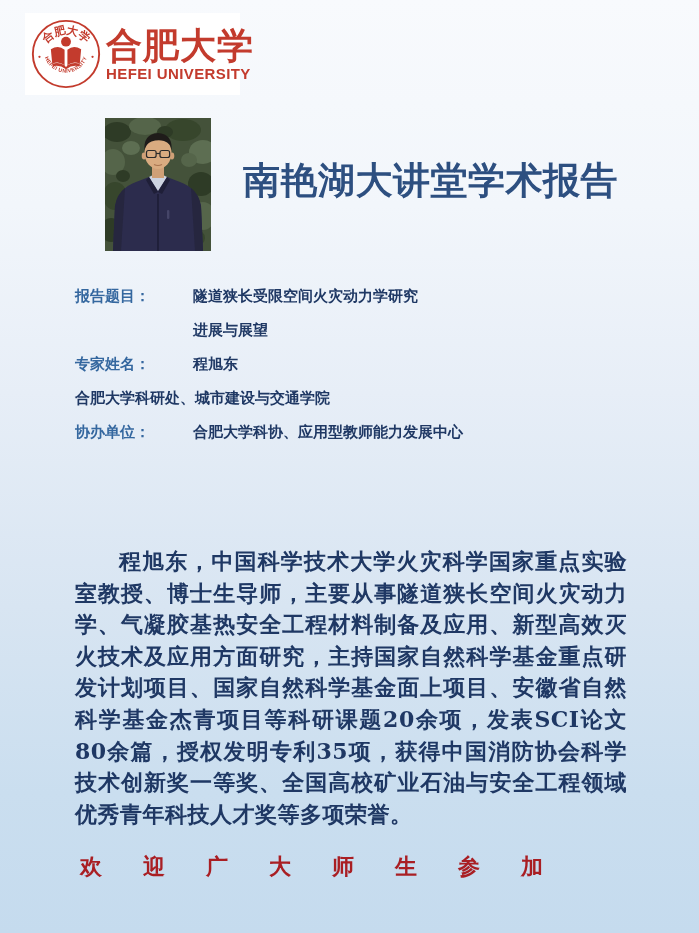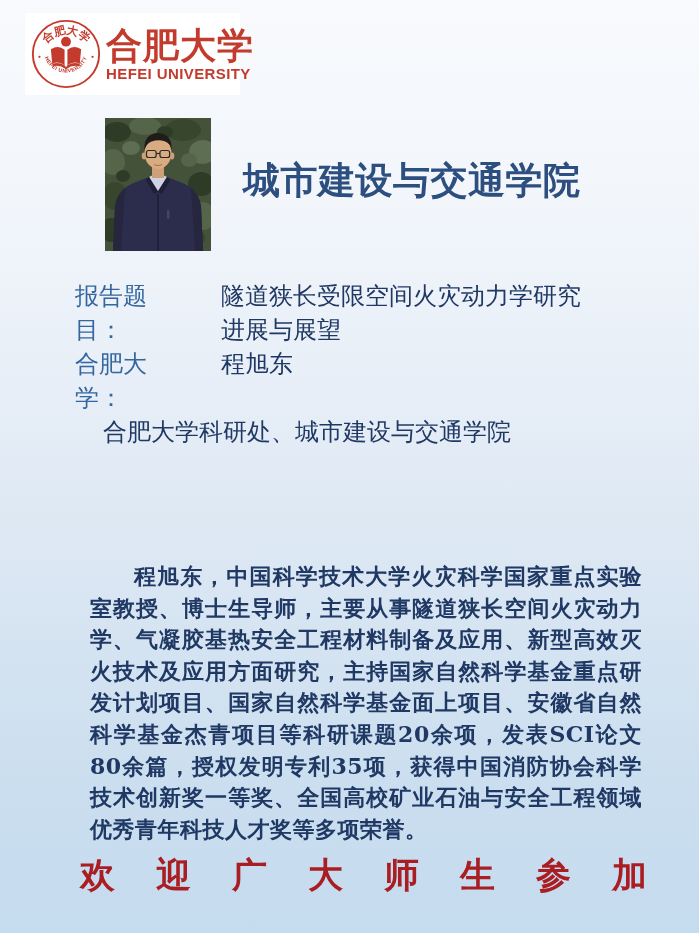--- a/index.html
+++ b/index.html
@@ -40,38 +40,38 @@
   
   .title{
     position:absolute;left:243px;top:156px;width:400px;margin:0;
     font-size:37px;font-weight:700;color:#2d4f80;
     letter-spacing:0.5px;white-space:nowrap;
   }
 
   
   .info{
     position:absolute;left:75px;top:279px;width:560px;
-    font-size:24px;font-weight:400;line-height:34px;
+    font-size:15px;font-weight:700;line-height:34px;
   }
   .row{display:flex;}
   .row .label{width:118px;flex-shrink:0;color:#34679f;}
-  .row .value{color:#1f3864;margin-left:28px;}
+  .row .value{color:#1f3864;}
 
   
   .bio{
-    position:absolute;left:75px;top:546px;width:552px;margin:15px;
+    position:absolute;left:75px;top:546px;width:552px;margin:0;
     font-size:22px;font-weight:700;color:#1f3864;
     line-height:31.6px;text-align:justify;text-indent:2em;
     letter-spacing:0.5px;
   }
 
   
   .footer{
     position:absolute;left:80px;top:852px;
-    font-size:35px;font-weight:700;color:#a91e23;
+    font-size:22px;font-weight:700;color:#a91e23;
     letter-spacing:41px;white-space:nowrap;
   }
 </style>
 </head>
 <body>
 
 <div class="poster">
 
   <div class="logo-box">
     <svg class="seal" viewBox="0 0 76 76" aria-hidden="true">
@@ -142,36 +142,40 @@
 
         <rect x="41.5" y="32.5" width="9.6" height="7" rx="2" fill="none" stroke="#2a2a2a" stroke-width="1.2"></rect>
         <rect x="55" y="32.5" width="9.6" height="7" rx="2" fill="none" stroke="#2a2a2a" stroke-width="1.2"></rect>
         <line x1="51.1" y1="35.5" x2="55" y2="35.5" stroke="#2a2a2a" stroke-width="1.2"></line>
 
         <path d="M49,46.5 Q53,48.5 57,46.5" fill="none" stroke="#a9744f" stroke-width="1.2"></path>
       </g>
     </svg>
   </div>
 
-  <h1 class="title">城市建设与交通学院</h1>
+  <h1 class="title">南艳湖大讲堂学术报告</h1>
 
   <div class="info">
     <div class="row">
       <span class="label">报告题目：</span>
       <span class="value">
         <span>隧道狭长受限空间火灾动力学研究</span><br>
         <span>进展与展望</span>
       </span>
     </div>
     <div class="row">
-      <span class="label">合肥大学：</span>
+      <span class="label">专家姓名：</span>
       <span class="value">程旭东</span>
     </div>
     <div class="row">
       <span class="value">合肥大学科研处、城市建设与交通学院</span>
+    </div>
+    <div class="row">
+      <span class="label">协办单位：</span>
+      <span class="value">合肥大学科协、应用型教师能力发展中心</span>
     </div>
   </div>
 
   <p class="bio">程旭东，中国科学技术大学火灾科学国家重点实验室教授、博士生导师，主要从事隧道狭长空间火灾动力学、气凝胶基热安全工程材料制备及应用、新型高效灭火技术及应用方面研究，主持国家自然科学基金重点研发计划项目、国家自然科学基金面上项目、安徽省自然科学基金杰青项目等科研课题20余项，发表SCI论文80余篇，授权发明专利35项，获得中国消防协会科学技术创新奖一等奖、全国高校矿业石油与安全工程领域优秀青年科技人才奖等多项荣誉。</p>
 
   <div class="footer">欢迎广大师生参加</div>
 
 </div>
 
 </body></html>

